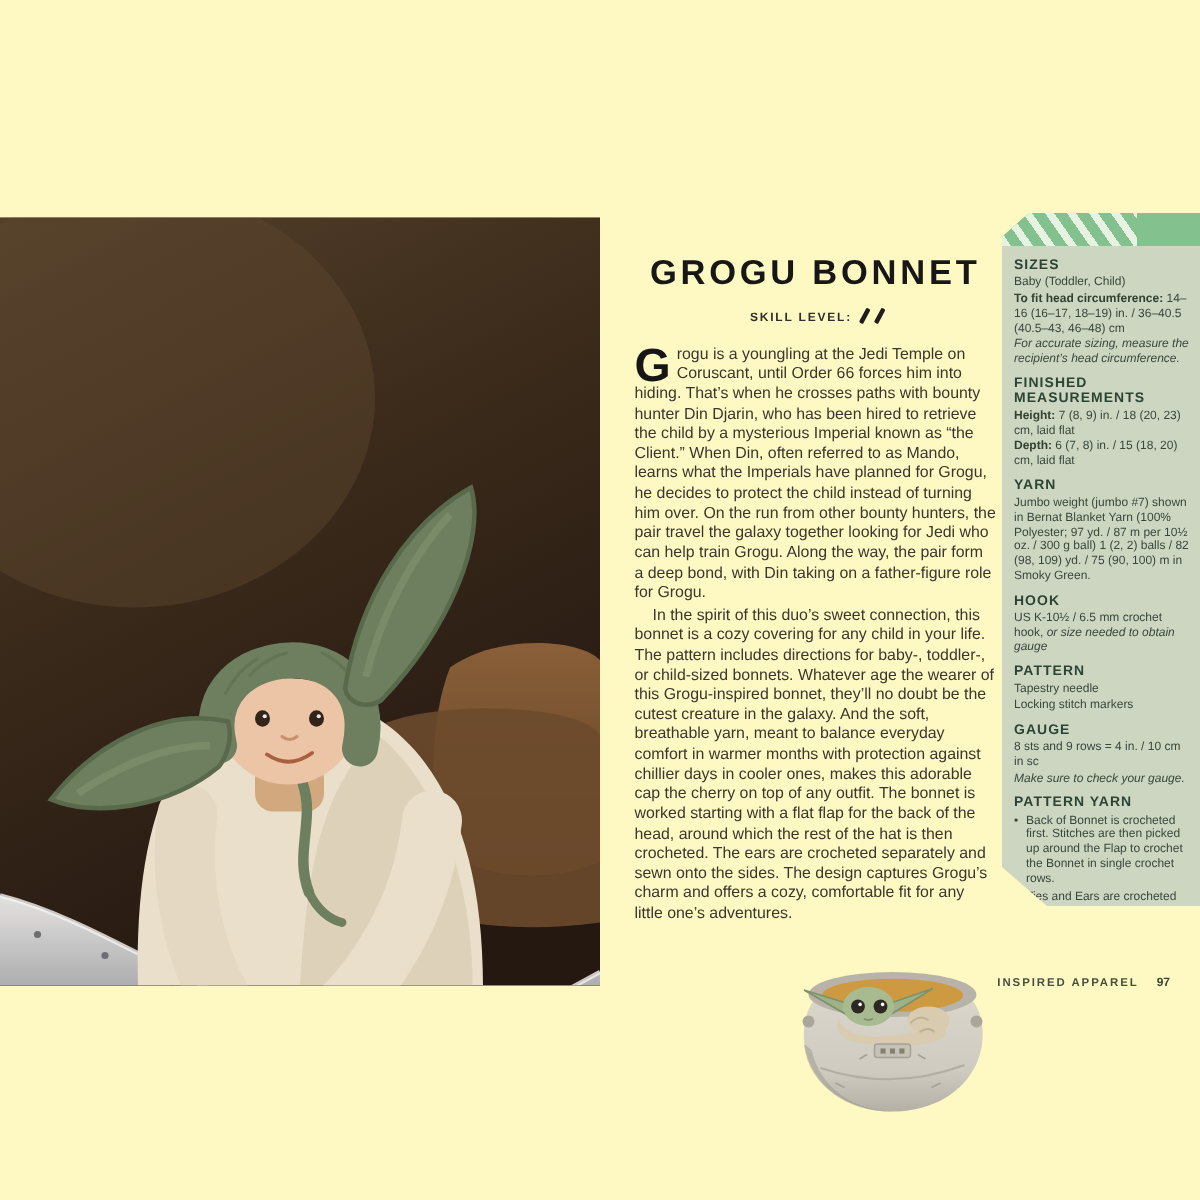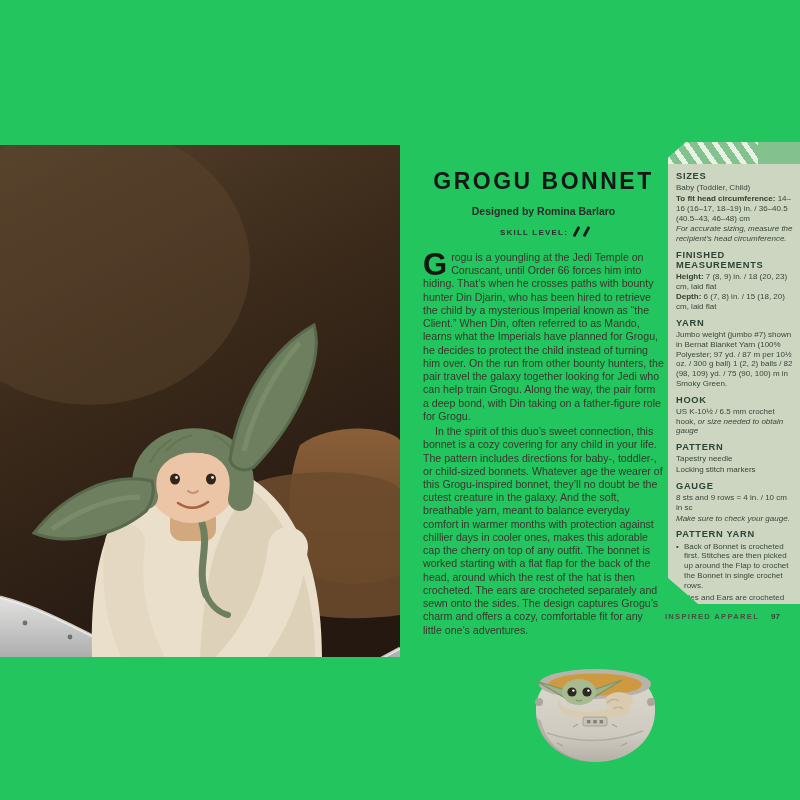--- a/index.html
+++ b/index.html
@@ -2,21 +2,21 @@
 <html><head>
 <meta charset="utf-8">
 <style>
   html,body{margin:0;padding:0;}
   body{
     width:800px;height:800px;background:#fdfdfb;
     font-family:"Liberation Sans", sans-serif;
     position:relative;overflow:hidden;
     -webkit-font-smoothing:antialiased;
   }
-  .spread{position:absolute;inset:0;background:#22c55e;}
+  .spread{position:absolute;inset:0;background:#fef9c3;}
 
   
   .photo{position:absolute;left:0;top:145px;width:400px;height:512px;overflow:hidden;background:#3a2a1c;}
   .photo svg{display:block;width:100%;height:100%;}
 
   
   .content{position:absolute;left:423px;top:168px;width:241px;color:#3b362e;}
   .title{
     text-align:center;font-weight:800;font-size:23px;letter-spacing:2.5px;
     color:#171717;margin:0 0 10px 0;white-space:nowrap;
@@ -57,21 +57,21 @@
   .sec-h.first{margin-top:0;}
   .sec-t{font-size:8px;line-height:1.22;color:#39463a;margin:0 0 1px 0;}
   .sec-t b{font-weight:700;color:#33402f;}
   .sec-t.it{font-style:italic;}
   .notes{margin:0;padding:0;list-style:none;}
   .notes li{position:relative;padding-left:8px;font-size:8px;line-height:1.22;color:#39463a;margin-bottom:3px;}
   .notes li::before{content:"•";position:absolute;left:0;top:0;color:#39463a;}
 
   
   .folio{
-    position:absolute;right:20px;top:612px;display:flex;align-items:baseline;gap:12px;
+    position:absolute;right:20px;top:650px;display:flex;align-items:baseline;gap:12px;
     color:#47503f;
   }
   .folio .sect{font-size:7.6px;letter-spacing:1.3px;font-weight:700;}
   .folio .num{font-size:8px;font-weight:800;color:#3c4435;}
 </style>
 </head>
 <body>
 
 <div class="spread">
 
@@ -150,21 +150,20 @@
       <path d="M152,336 C108,326 62,352 34,388 C62,400 112,394 146,366 C152,358 155,346 152,336 Z" fill="#6d7f5e" stroke="#59694c" stroke-width="3"></path>
       <path d="M140,352 C110,352 78,366 52,384" fill="none" stroke="#7d8f6c" stroke-width="5" opacity="0.8"></path>
 
       <path d="M230,314 C240,252 272,204 314,180 C324,214 300,274 254,322 C244,328 232,324 230,314 Z" fill="#6d7f5e" stroke="#59694c" stroke-width="3"></path>
       <path d="M244,306 C254,264 276,224 300,198" fill="none" stroke="#7d8f6c" stroke-width="5" opacity="0.8"></path>
     </svg>
   </div>
 
   <div class="content">
     <h1 class="title">GROGU BONNET</h1>
-    <p class="byline">Designed by Romina Barlaro</p>
     <div class="skill">
       <span class="skill-label">SKILL LEVEL:</span>
       <span class="hook"></span>
       <span class="hook"></span>
     </div>
     <div class="bodytext">
       <p class="p1"><span class="dropcap">G</span><span>rogu is a youngling at the Jedi Temple on Coruscant, until Order 66 forces him into hiding. That’s when he crosses paths with bounty hunter Din Djarin, who has been hired to retrieve the child by a mysterious Imperial known as “the Client.” When Din, often referred to as Mando, learns what the Imperials have planned for Grogu, he decides to protect the child instead of turning him over. On the run from other bounty hunters, the pair travel the galaxy together looking for Jedi who can help train Grogu. Along the way, the pair form a deep bond, with Din taking on a father-figure role for Grogu.</span></p>
       <p class="p2">In the spirit of this duo’s sweet connection, this bonnet is a cozy covering for any child in your life. The pattern includes directions for baby-, toddler-, or child-sized bonnets. Whatever age the wearer of this Grogu-inspired bonnet, they’ll no doubt be the cutest creature in the galaxy. And the soft, breathable yarn, meant to balance everyday comfort in warmer months with protection against chillier days in cooler ones, makes this adorable cap the cherry on top of any outfit. The bonnet is worked starting with a flat flap for the back of the head, around which the rest of the hat is then crocheted. The ears are crocheted separately and sewn onto the sides. The design captures Grogu’s charm and offers a cozy, comfortable fit for any little one’s adventures.</p>
     </div>
 

